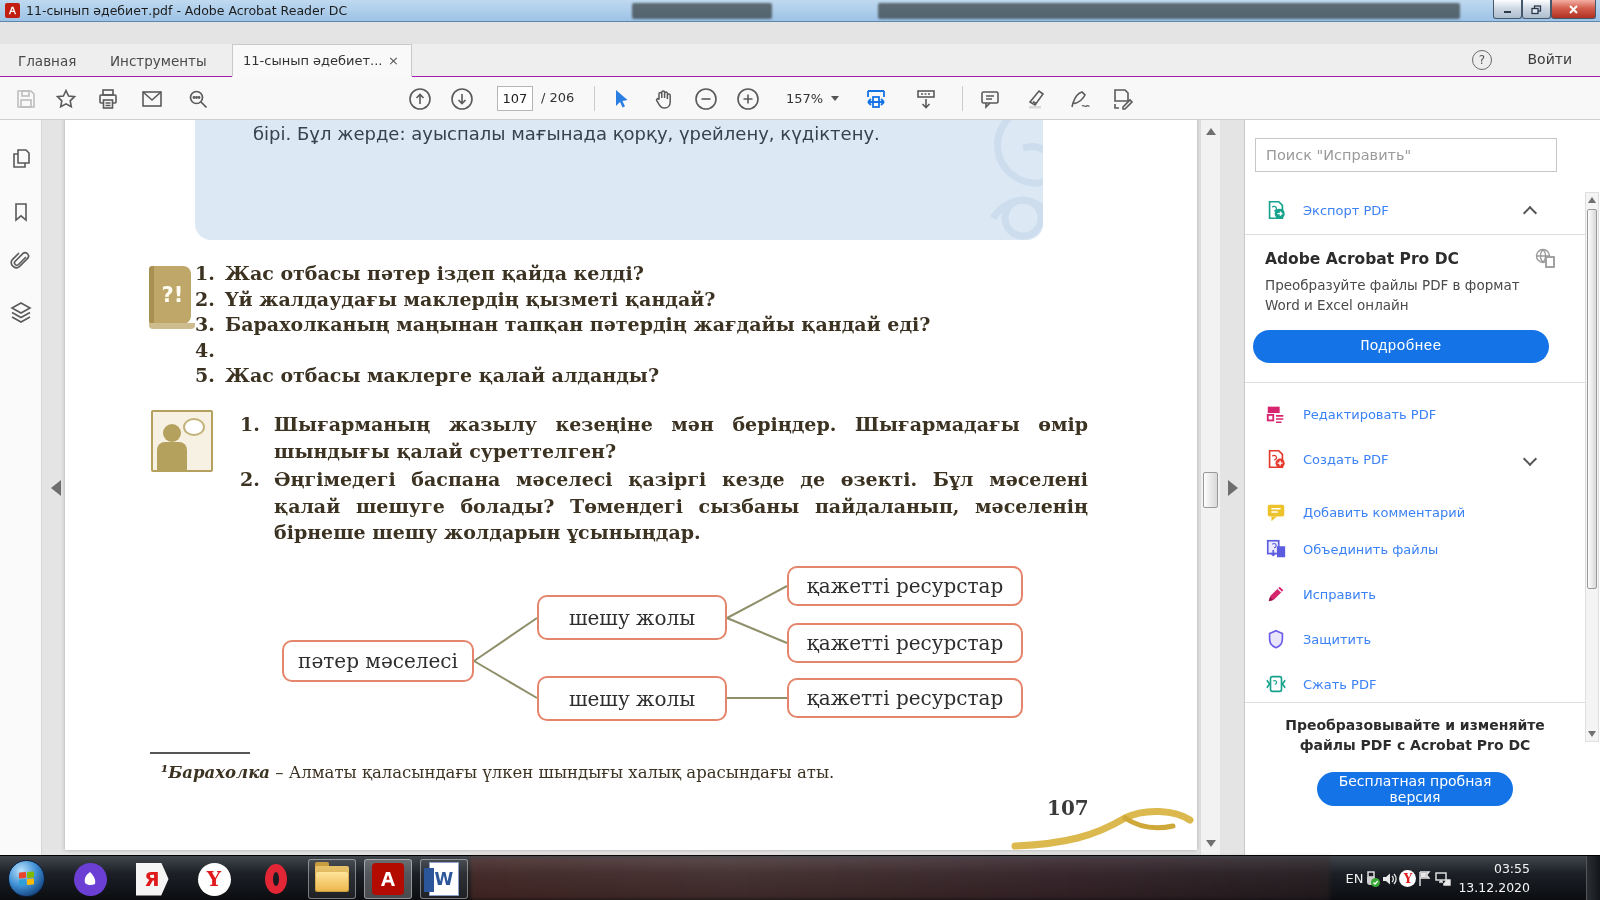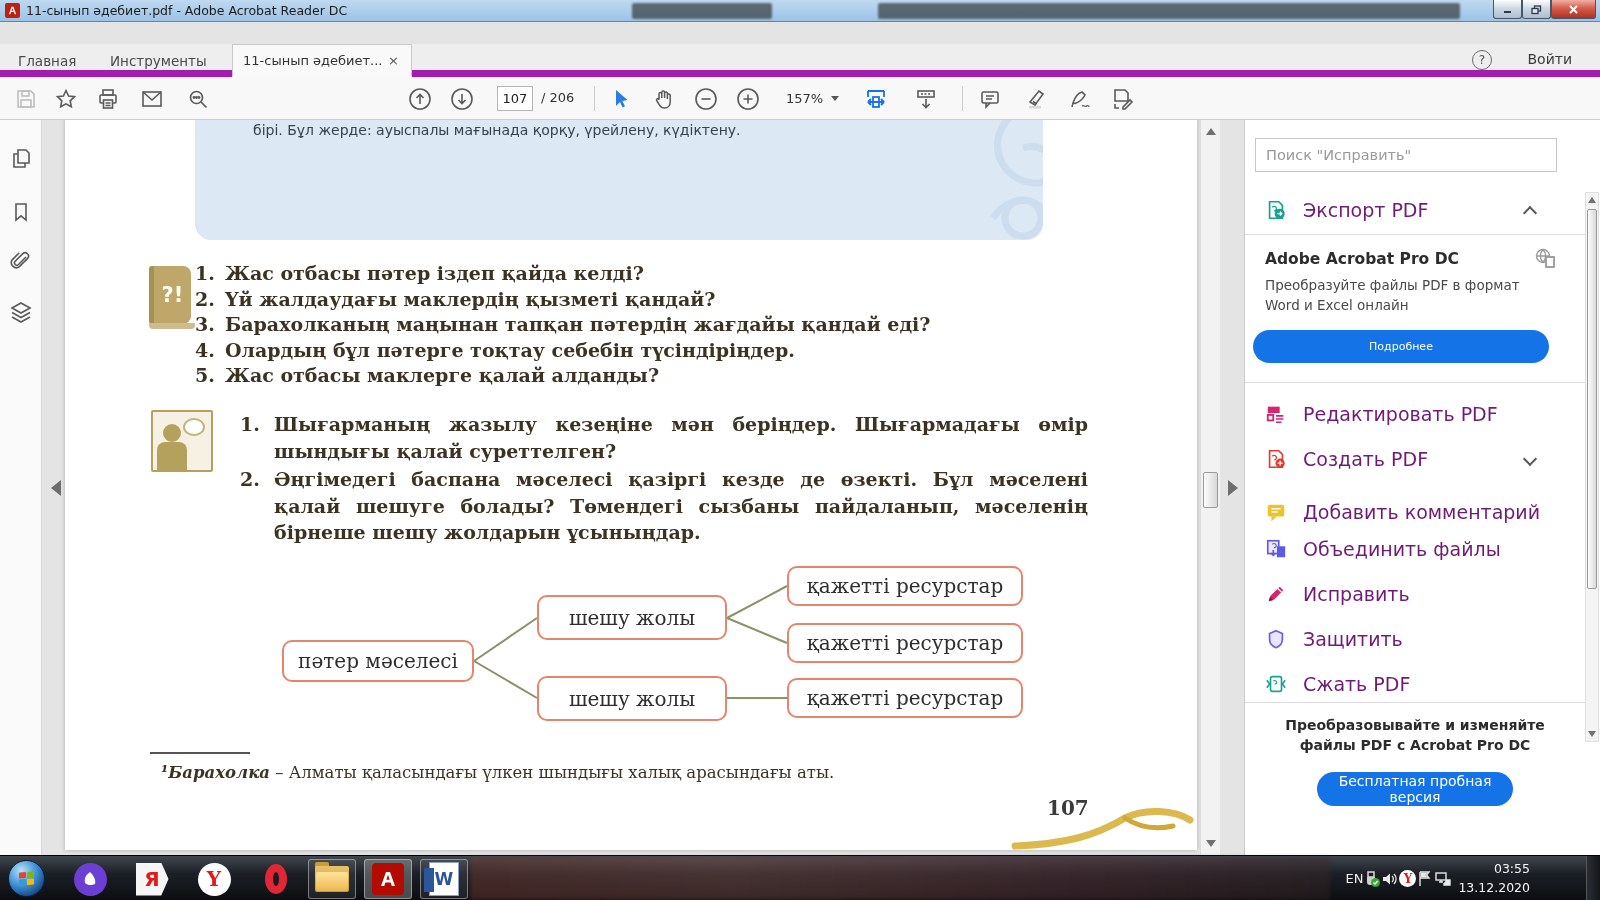--- a/index.html
+++ b/index.html
@@ -21,21 +21,21 @@
     background:linear-gradient(#fdfeff,#cfd9e4 45%,#aebecd); display:flex; align-items:center; justify-content:center; }
   .wbtn.close { width:45px; background:linear-gradient(#f2b0a4,#d45f4e 45%,#b03121); }
   .wbtn svg { width:13px; height:11px; }
 
   
   #menubar { position:absolute; left:0; top:22px; width:1600px; height:22px; background:#f0f0f0;
     display:flex; align-items:center; padding-left:6px; border-bottom:1px solid #e2e2e2; }
   .menu-item { font-size:12.5px; color:#222; padding:2px 9px; }
 
   
-  #tabbar { position:absolute; left:0; top:44px; width:1600px; height:33px; background:#eeeeee; border-bottom:7px solid #a21caf; }
+  #tabbar { position:absolute; left:0; top:44px; width:1600px; height:33px; background:#eeeeee; border-bottom:1px solid #a21caf; }
   .tab-plain { position:absolute; top:0; height:33px; display:flex; align-items:center; font-size:13.5px; color:#4a4a4a; padding:0 14px; }
   #tab-home { left:4px; }
   #tab-tools { left:96px; }
   #tab-doc { position:absolute; left:232px; top:0; width:180px; height:33px; background:#f9f9f9;
     border:1px solid #c9c9c9; border-bottom:1px solid #f9f9f9; display:flex; align-items:center; padding:0 10px;
     font-size:13px; color:#333; }
   #tab-doc .close-x { margin-left:auto; font-size:13px; color:#555; padding:0 2px; }
   #help-btn { position:absolute; right:108px; top:6px; width:20px; height:20px; border:1.5px solid #6a6a6a; border-radius:50%;
     display:flex; align-items:center; justify-content:center; font-size:12px; color:#555; }
   #signin { position:absolute; right:28px; top:7px; font-size:14px; color:#3a3a3a; }
@@ -68,21 +68,21 @@
   #vscroll { position:absolute; left:1200px; top:120px; width:20px; height:735px; background:#f2f2f2; border-left:1px solid #dcdcdc; }
   .scroll-arrow { position:absolute; left:5px; width:0; height:0; border-left:5px solid transparent; border-right:5px solid transparent; }
   #vs-up { top:8px; border-bottom:7px solid #707070; }
   #vs-down { bottom:8px; border-top:7px solid #707070; }
   #vs-thumb { position:absolute; left:2px; top:352px; width:15px; height:36px; background:linear-gradient(90deg,#fdfdfd,#d8d8d8); border:1px solid #9a9a9a; border-radius:2px; }
 
   
   .serif { font-family:"DejaVu Serif", serif; }
   #defbox { position:absolute; left:130px; top:0px; width:848px; height:122px; background:#dce8f4; border-radius:0 0 16px 16px; overflow:hidden; }
   #defbox .deco { position:absolute; right:-10px; top:-20px; opacity:.7; }
-  #def-inner { position:absolute; left:22px; top:2px; width:800px; font-size:14px; line-height:1.52; color:#37424d; font-weight:500; text-align:justify; }
+  #def-inner { position:absolute; left:22px; top:2px; width:800px; font-size:18px; line-height:1.52; color:#37424d; font-weight:500; text-align:justify; }
   #def-line1 { padding-left:36px; }
   #def-para { padding-left:36px; text-indent:-36px; }
   #def-para b { color:#2c3640; }
 
   .q-icon { position:absolute; left:84px; top:148px; width:42px; height:58px; background:#bea768; border-radius:3px 8px 8px 3px;
     border-left:5px solid #a89052; color:#fffdf2; font-weight:bold; font-size:21px; display:flex; align-items:center; justify-content:center; }
   .q-icon .shadowpg { position:absolute; left:-5px; bottom:-5px; width:46px; height:6px; background:#cdbc8d; border-radius:0 0 4px 4px; }
 
   .qlist { position:absolute; left:130px; top:143px; width:870px; }
   .qrow { display:flex; font-size:19px; font-weight:bold; color:#3c3222; line-height:25.5px; }
@@ -117,30 +117,30 @@
 
   
   #sidebar { position:absolute; left:1244px; top:120px; width:356px; height:735px; background:#ffffff; border-left:1px solid #c9c9c9; }
   #search-box { position:absolute; left:10px; top:18px; width:302px; height:34px; border:1px solid #c7c7c7; background:#fff;
     font-size:14.5px; color:#333; padding:0 10px; font-family:"DejaVu Sans", sans-serif; }
   #search-box::placeholder { color:#9a9a9a; }
 
   .sb-divider { position:absolute; left:0; width:340px; height:1px; background:#dedede; }
   .sb-row { position:absolute; left:20px; display:flex; align-items:center; height:28px; }
   .sb-row svg { width:22px; height:22px; margin-right:16px; }
-  .sb-row .sb-label { font-size:19px; color:#701a75; }
+  .sb-row .sb-label { font-size:13px; color:#3b82f6; }
   .chev { position:absolute; width:10px; height:10px; border-right:2px solid #555; border-bottom:2px solid #555; }
   .chev.up { transform:rotate(-135deg); }
   .chev.down { transform:rotate(45deg); }
 
   #promo-title { position:absolute; left:20px; top:130px; font-size:15.5px; font-weight:bold; color:#2c2c2c; }
   #promo-globe { position:absolute; left:288px; top:126px; }
   #promo-text { position:absolute; left:20px; top:156px; width:280px; font-size:13.5px; color:#4a4a4a; line-height:1.45; }
   .blue-btn { background:#1473e6; color:#fff; border:none; border-radius:17px; font-family:"DejaVu Sans", sans-serif; }
-  #promo-btn { position:absolute; left:8px; top:210px; width:296px; height:33px; font-size:11px; }
+  #promo-btn { position:absolute; left:8px; top:210px; width:296px; height:33px; font-size:15px;font-family:Liberation Mono, monospace; }
   #footer-text { position:absolute; left:10px; top:596px; width:320px; text-align:center; font-size:14px; font-weight:bold; color:#2c2c2c; line-height:1.4; }
   #footer-btn { position:absolute; left:72px; top:652px; width:196px; height:34px; font-size:14px; }
 
   #sb-scroll { position:absolute; left:340px; top:72px; width:14px; height:550px; background:#f4f4f4; border:1px solid #e0e0e0; }
   #sbs-up { position:absolute; left:2px; top:4px; width:0; height:0; border-left:4px solid transparent; border-right:4px solid transparent; border-bottom:6px solid #707070; }
   #sbs-down { position:absolute; left:2px; bottom:4px; width:0; height:0; border-left:4px solid transparent; border-right:4px solid transparent; border-top:6px solid #707070; }
   #sbs-thumb { position:absolute; left:1px; top:16px; width:10px; height:380px; background:linear-gradient(90deg,#fdfdfd,#d8d8d8); border:1px solid #9a9a9a; border-radius:2px; }
 
   
   #taskbar { position:absolute; left:0; top:855px; width:1600px; height:45px;
@@ -397,21 +397,20 @@
         <div class="qrow">
             <span class="qnum">2.</span>
             <span>Үй жалдаудағы маклердің қызметі қандай?</span>
           </div>
         <div class="qrow">
             <span class="qnum">3.</span>
             <span>Барахолканың маңынан тапқан пәтердің жағдайы қандай еді?</span>
           </div>
         <div class="qrow">
             <span class="qnum">4.</span>
-            <span>Олардың бұл пәтерге тоқтау себебін түсіндіріңдер.</span>
           </div>
         <div class="qrow">
             <span class="qnum">5.</span>
             <span>Жас отбасы маклерге қалай алданды?</span>
           </div>
       </div>
 
       <div class="t-icon">
         <div class="bubble"></div>
           <div class="head"></div>

